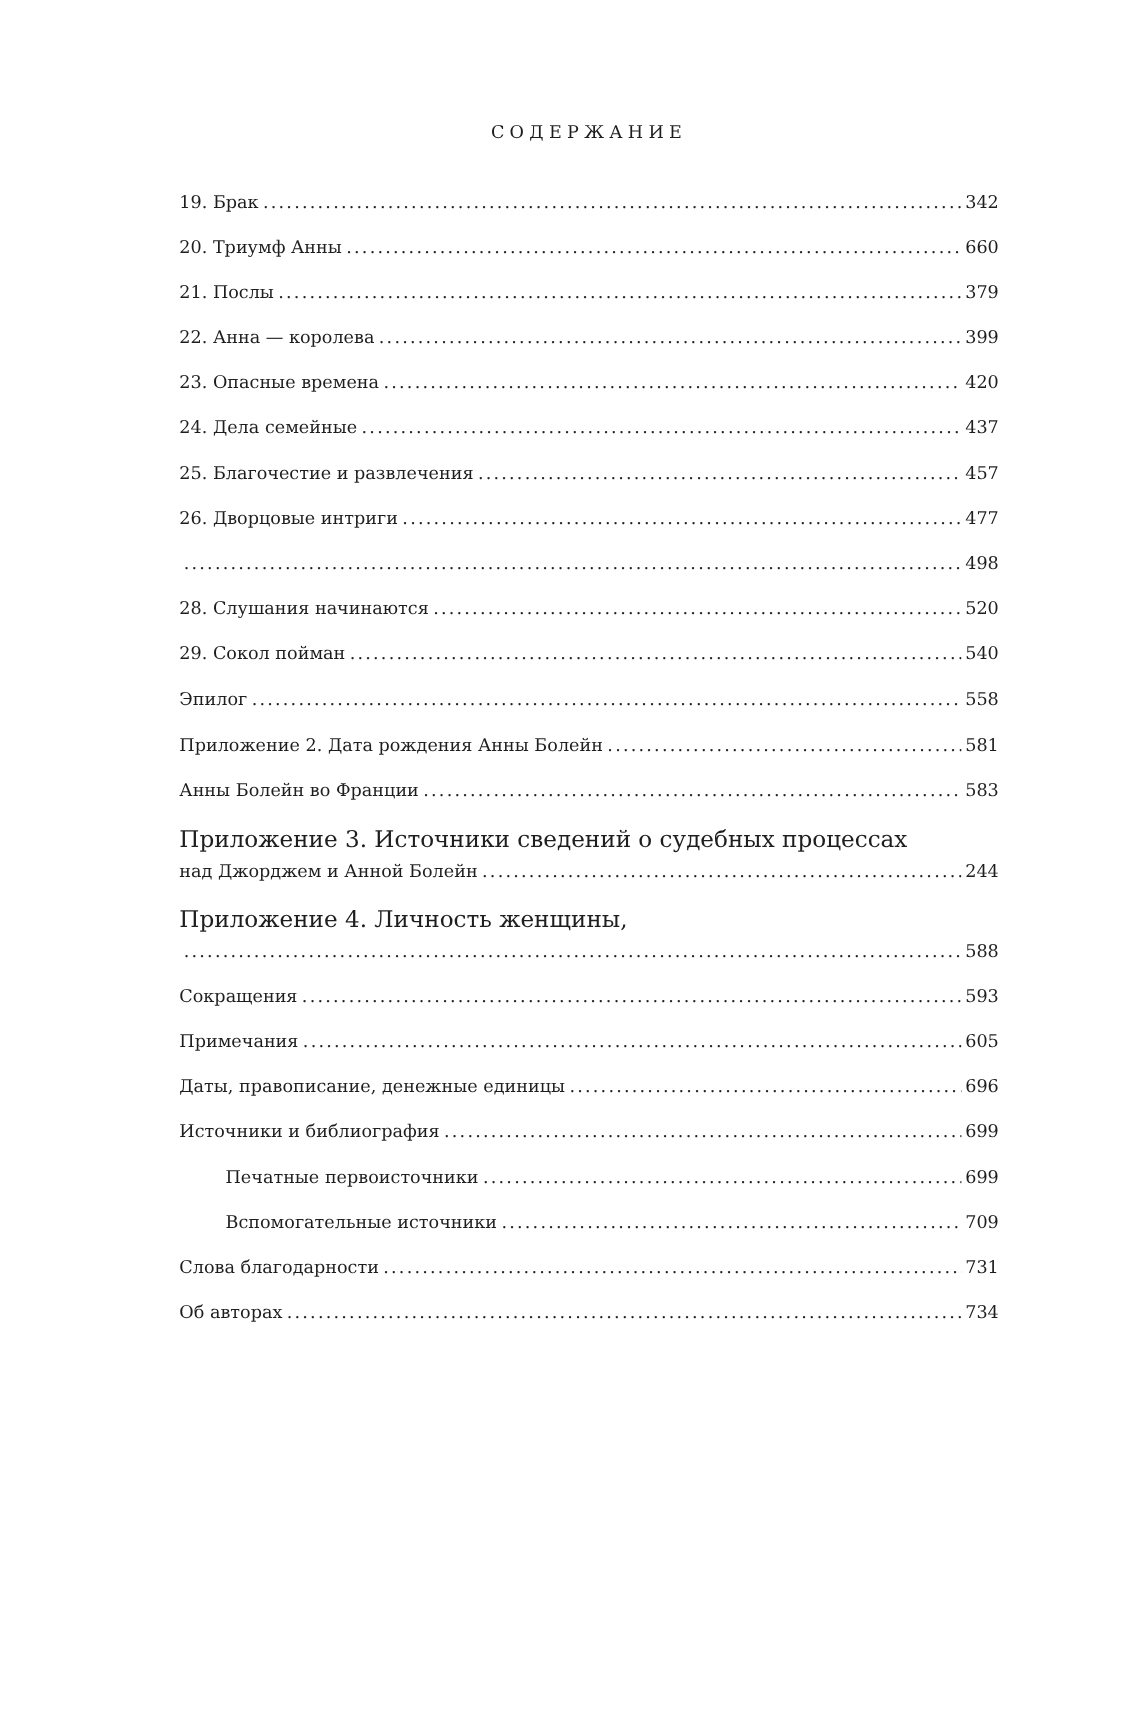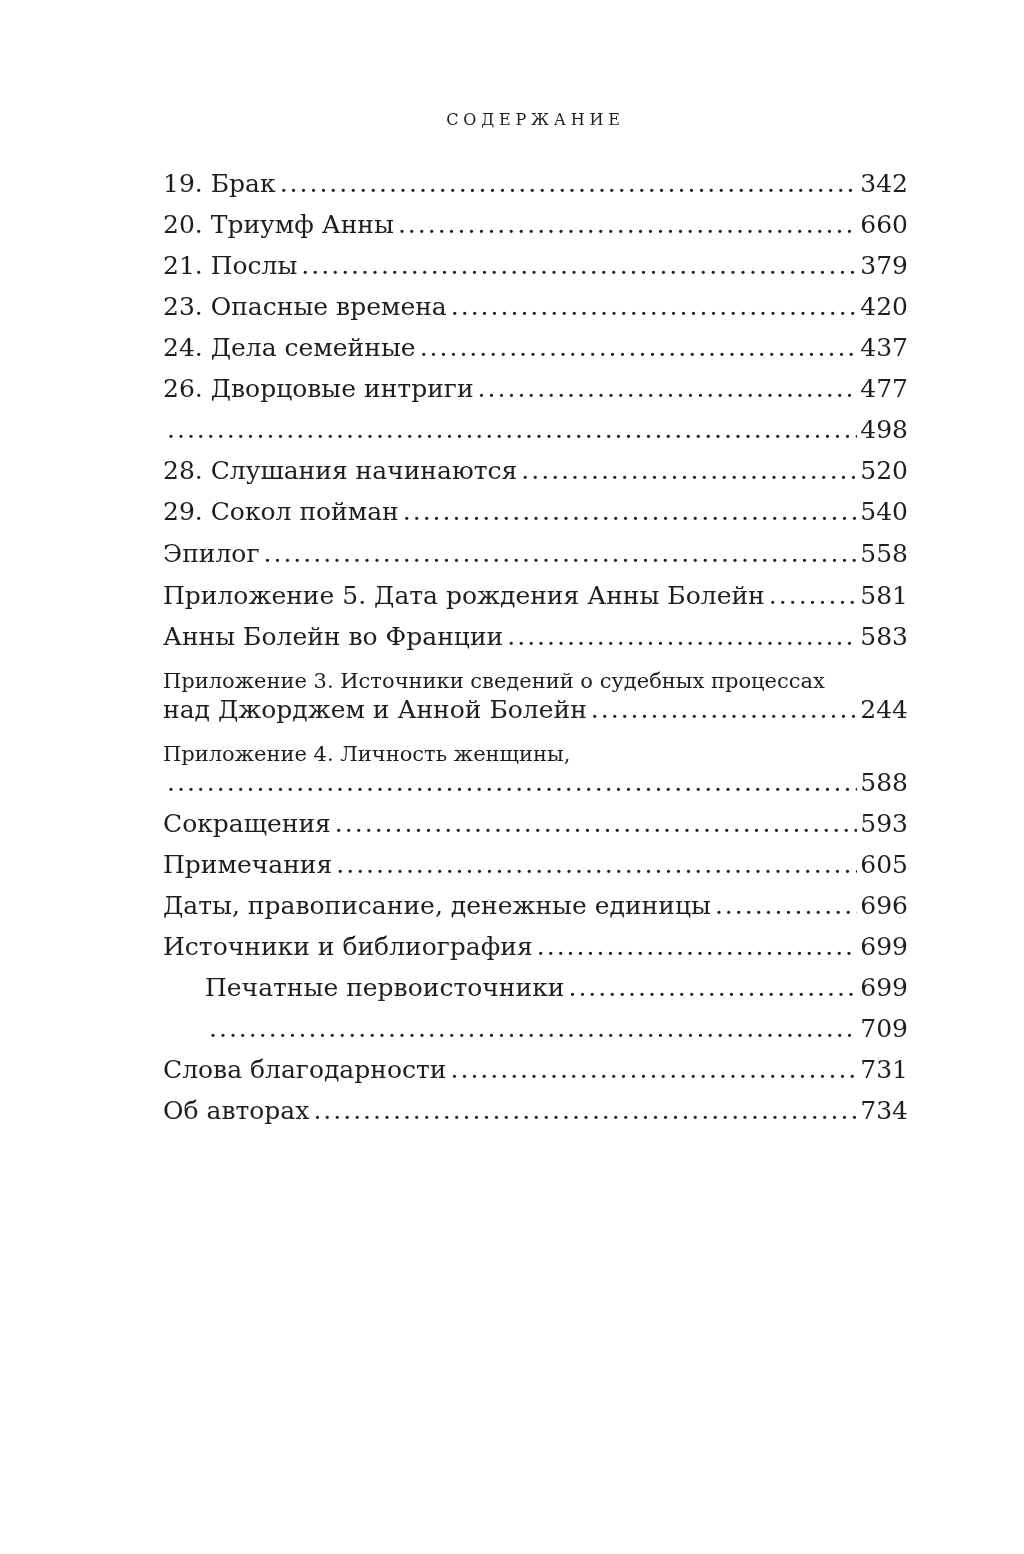--- a/index.html
+++ b/index.html
@@ -31,21 +31,21 @@
   .toc-entry { margin-bottom: 15px; }
   .toc-entry.indent { padding-left: 42px; }
   .wrap-line {
     font-size: 21px;
     line-height: 32px;
     white-space: nowrap;
   }
   .last-line {
     display: flex;
     align-items: center;
-    font-size: 25px;
+    font-size: 16px;
     line-height: 26px;
   }
   .entry-label { white-space: nowrap; flex: 0 0 auto; }
   .leader {
     flex: 1 1 auto;
     overflow: hidden;
     white-space: nowrap;
     margin: 0 3px 0 4px;
     min-width: 18px;
   }
@@ -82,30 +82,44 @@
         </div>
         <div class="toc-entry">
           <div class="last-line">
             <span class="entry-label">21. Послы</span>
             <span class="leader"></span>
             <span class="pagenum">379</span>
           </div>
         </div>
         <div class="toc-entry">
           <div class="last-line">
+            <span class="entry-label">22. Анна — королева</span>
+            <span class="leader"></span>
+            <span class="pagenum">399</span>
+          </div>
+        </div>
+        <div class="toc-entry">
+          <div class="last-line">
             <span class="entry-label">23. Опасные времена</span>
             <span class="leader"></span>
             <span class="pagenum">420</span>
           </div>
         </div>
         <div class="toc-entry">
           <div class="last-line">
             <span class="entry-label">24. Дела семейные</span>
             <span class="leader"></span>
             <span class="pagenum">437</span>
+          </div>
+        </div>
+        <div class="toc-entry">
+          <div class="last-line">
+            <span class="entry-label">25. Благочестие и развлечения</span>
+            <span class="leader"></span>
+            <span class="pagenum">457</span>
           </div>
         </div>
         <div class="toc-entry">
           <div class="last-line">
             <span class="entry-label">26. Дворцовые интриги</span>
             <span class="leader"></span>
             <span class="pagenum">477</span>
           </div>
         </div>
         <div class="toc-entry">
@@ -134,21 +148,21 @@
           <div class="last-line">
             <span class="entry-label">Эпилог</span>
             <span class="leader"></span>
             <span class="pagenum">558</span>
           </div>
         </div>
       </div>
       <div class="toc-section">
         <div class="toc-entry">
           <div class="last-line">
-            <span class="entry-label">Приложение 5. Дата рождения Анны Болейн</span>
+            <span class="entry-label">Приложение 2. Дата рождения Анны Болейн</span>
             <span class="leader"></span>
             <span class="pagenum">581</span>
           </div>
         </div>
         <div class="toc-entry">
           <div class="last-line">
             <span class="entry-label">Анны Болейн во Франции</span>
             <span class="leader"></span>
             <span class="pagenum">583</span>
           </div>
@@ -198,20 +212,21 @@
         </div>
         <div class="toc-entry indent">
           <div class="last-line">
             <span class="entry-label">Печатные первоисточники</span>
             <span class="leader"></span>
             <span class="pagenum">699</span>
           </div>
         </div>
         <div class="toc-entry indent">
           <div class="last-line">
+            <span class="entry-label">Вспомогательные источники</span>
             <span class="leader"></span>
             <span class="pagenum">709</span>
           </div>
         </div>
         <div class="toc-entry">
           <div class="last-line">
             <span class="entry-label">Слова благодарности</span>
             <span class="leader"></span>
             <span class="pagenum">731</span>
           </div>

